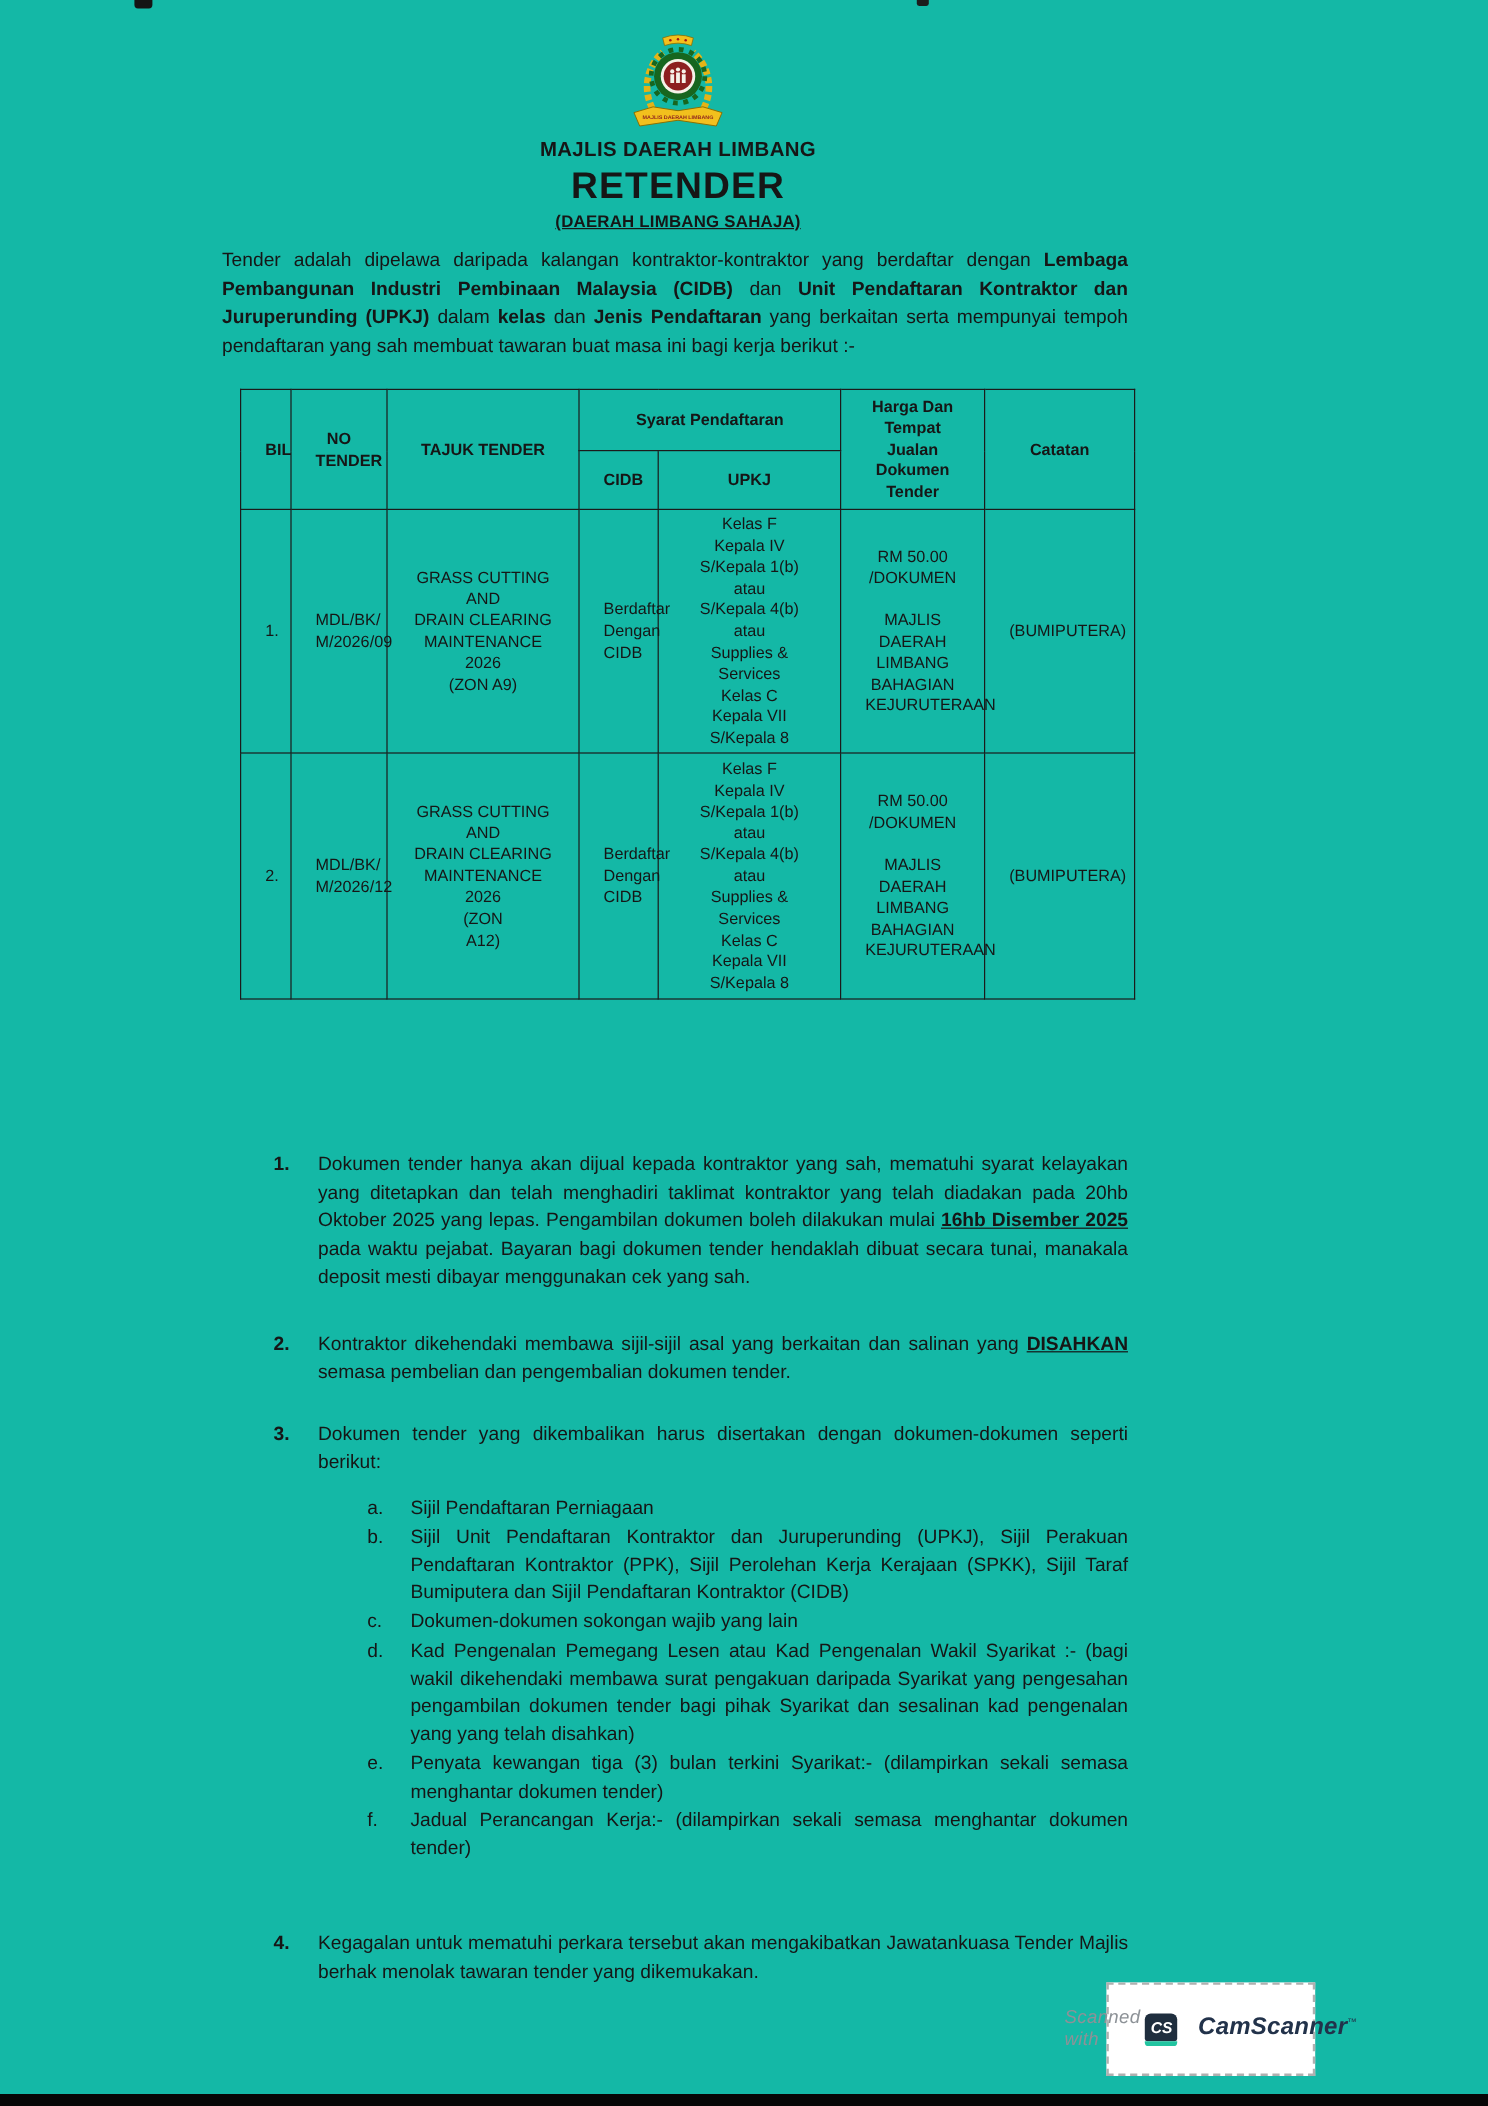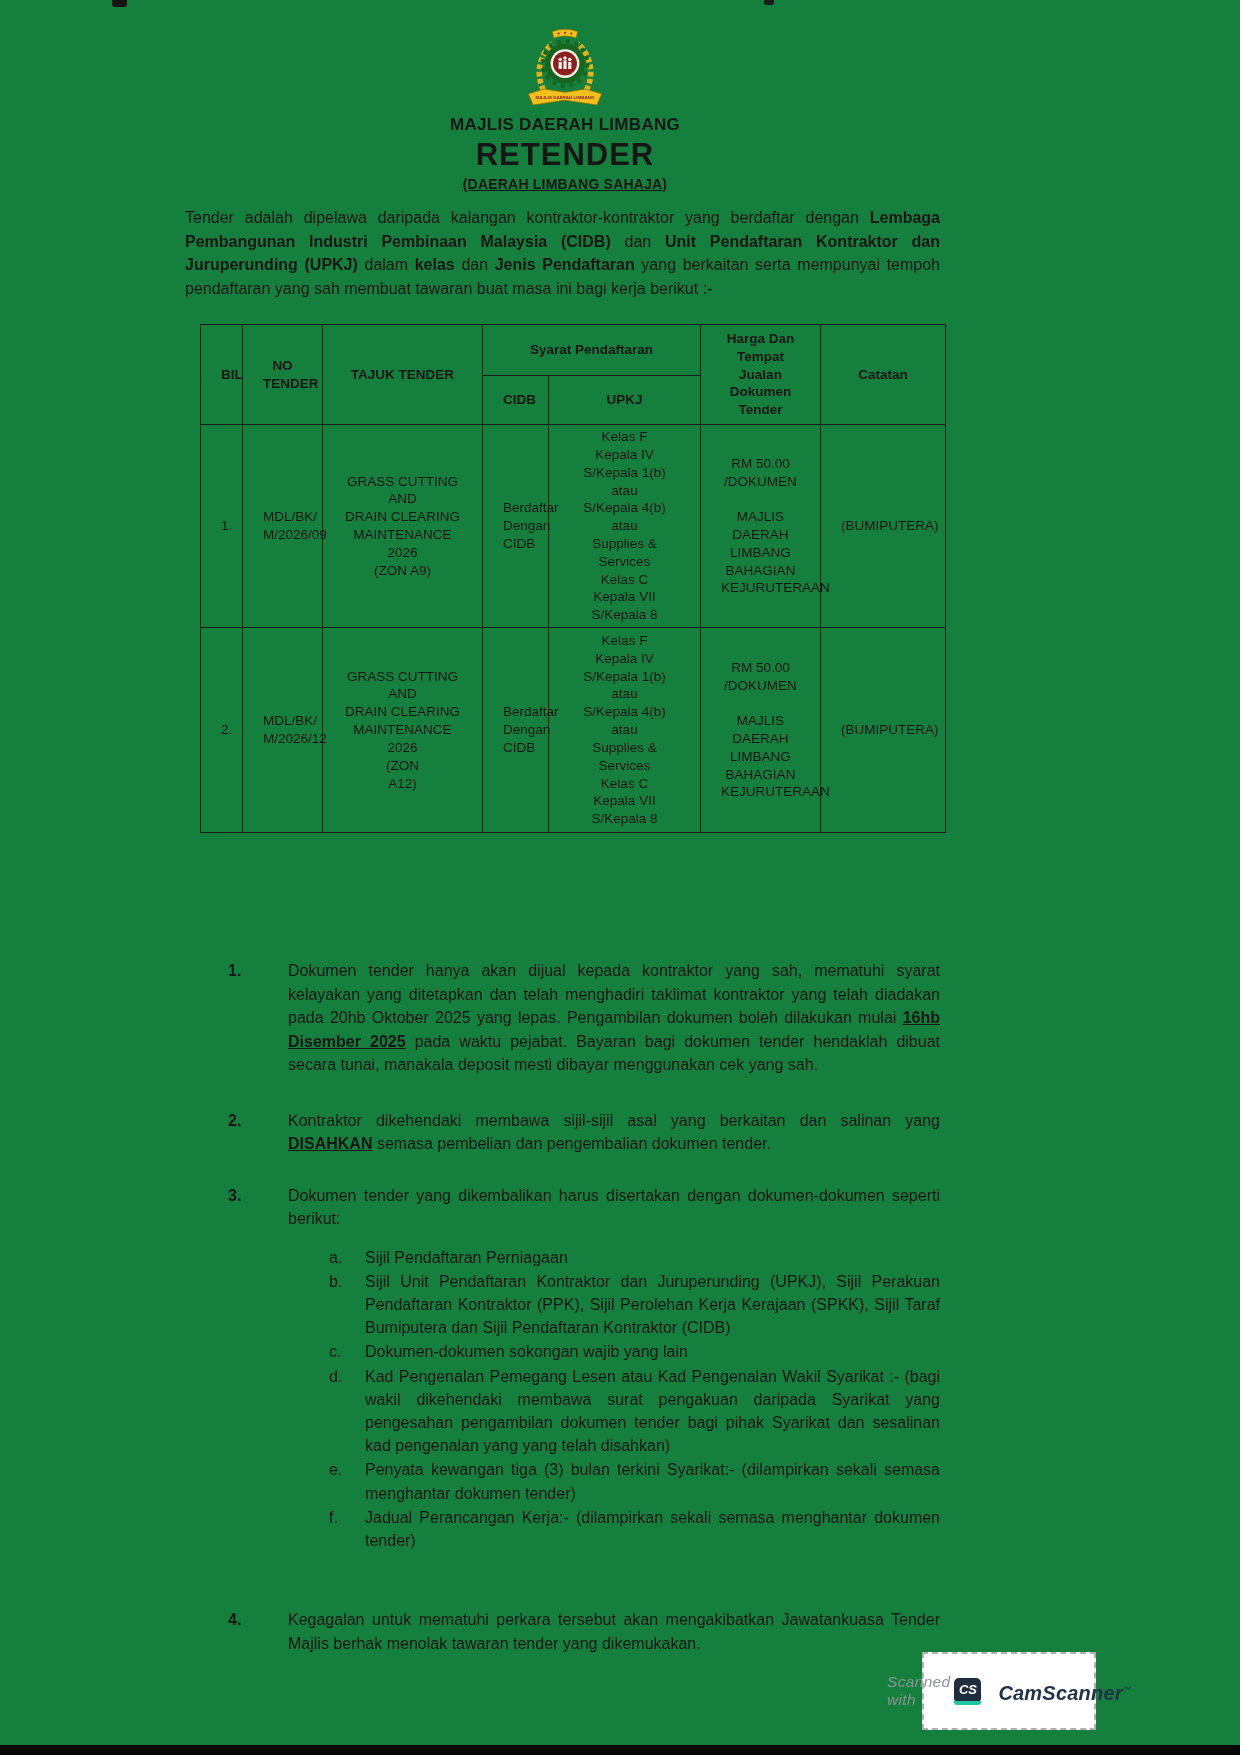--- a/index.html
+++ b/index.html
@@ -1,20 +1,20 @@
 <!DOCTYPE html>
 <html><head>
 <meta charset="utf-8">
 <style>
   html,body{margin:0;padding:0;}
   body{background:#e9e9e9;}
   .page{
     position:relative;
     width:1240px;height:1755px;
-    background:#15803d;
+    background:#14b8a6;
     font-family:"Liberation Sans","DejaVu Sans",sans-serif;
     color:#161616;
     overflow:hidden;
   }
   
   .doc-header{width:1130px;padding-top:26px;text-align:center;}
   .crest{display:block;margin:0 auto;}
   .org-name{font-size:17px;font-weight:bold;margin-top:6px;letter-spacing:.3px;}
   .doc-title{font-size:31px;font-weight:bold;letter-spacing:1px;margin-top:2px;}
   .doc-sub1{font-size:15.5px;font-weight:bold;text-decoration:underline;margin-top:4px;letter-spacing:.2px;}
@@ -32,38 +32,38 @@
   table.tender th{font-weight:bold;}
   .preline{white-space:pre-line;}
   tr.hrow1 th{height:44px;}
   tr.hrow2 th{height:42px;}
   tr.drow1 td{height:172px;font-weight:normal;}
   tr.drow2 td{height:198px;font-weight:normal;}
   
   .notes{margin-left:228px;width:712px;}
   .note{display:flex;}
   .note-num{width:37px;font-weight:bold;font-size:16px;line-height:1.47;flex-shrink:0;}
-  .note-body{flex:1;font-size:16px;line-height:1.47;text-align:justify;margin-left:23px;}
+  .note-body{flex:1;font-size:16px;line-height:1.47;text-align:justify;}
   .u{text-decoration:underline;font-weight:bold;}
   .note-1{margin-top:126px;}
   .note-2{margin-top:32px;}
   .note-3{margin-top:28px;}
   .note-4{margin-top:56px;}
   .sublist{margin-left:41px;margin-top:15px;}
   .subrow{display:flex;margin-top:1px;}
   .subletter{width:36px;font-size:16px;line-height:1.45;flex-shrink:0;}
   .subtext{flex:1;font-size:16px;line-height:1.45;text-align:justify;}
   
   .scan-badge{
     position:absolute;left:922px;top:1652px;width:170px;height:74px;
     background:#fff;border:2px dashed #b0b0b0;
     display:flex;flex-direction:row;align-items:center;justify-content:center;gap:4px;font-style:italic;
   }
   .scan-with{font-size:15.5px;color:#8d9297;letter-spacing:.3px;}
-  .brand-row{display:flex;align-items:flex-end;gap:17px;}
+  .brand-row{display:flex;align-items:flex-start;gap:17px;}
   .cs-logo{width:27px;height:27px;position:relative;}
   .cs-sq{width:27px;height:23px;background:#1f2e3e;border-radius:5px 5px 2px 2px;
          color:#fff;font-weight:bold;font-size:13px;display:flex;align-items:center;justify-content:center;}
   .cs-teal{width:27px;height:4px;background:#21c4a0;border-radius:0 0 3px 3px;}
   .brand-name{font-size:20px;font-weight:bold;color:#22324a;letter-spacing:.2px;}
   .brand-name sup{font-size:8px;font-weight:normal;color:#22324a;}
   
   .bottom-bar{position:absolute;left:0;bottom:0;width:100%;height:10px;background:#060606;}
   .artifact-a{position:absolute;left:112px;top:0;width:15px;height:7px;background:#141414;border-radius:0 0 3px 3px;}
   .artifact-b{position:absolute;left:764px;top:0;width:10px;height:5px;background:#1c1c1c;border-radius:0 0 2px 2px;}

